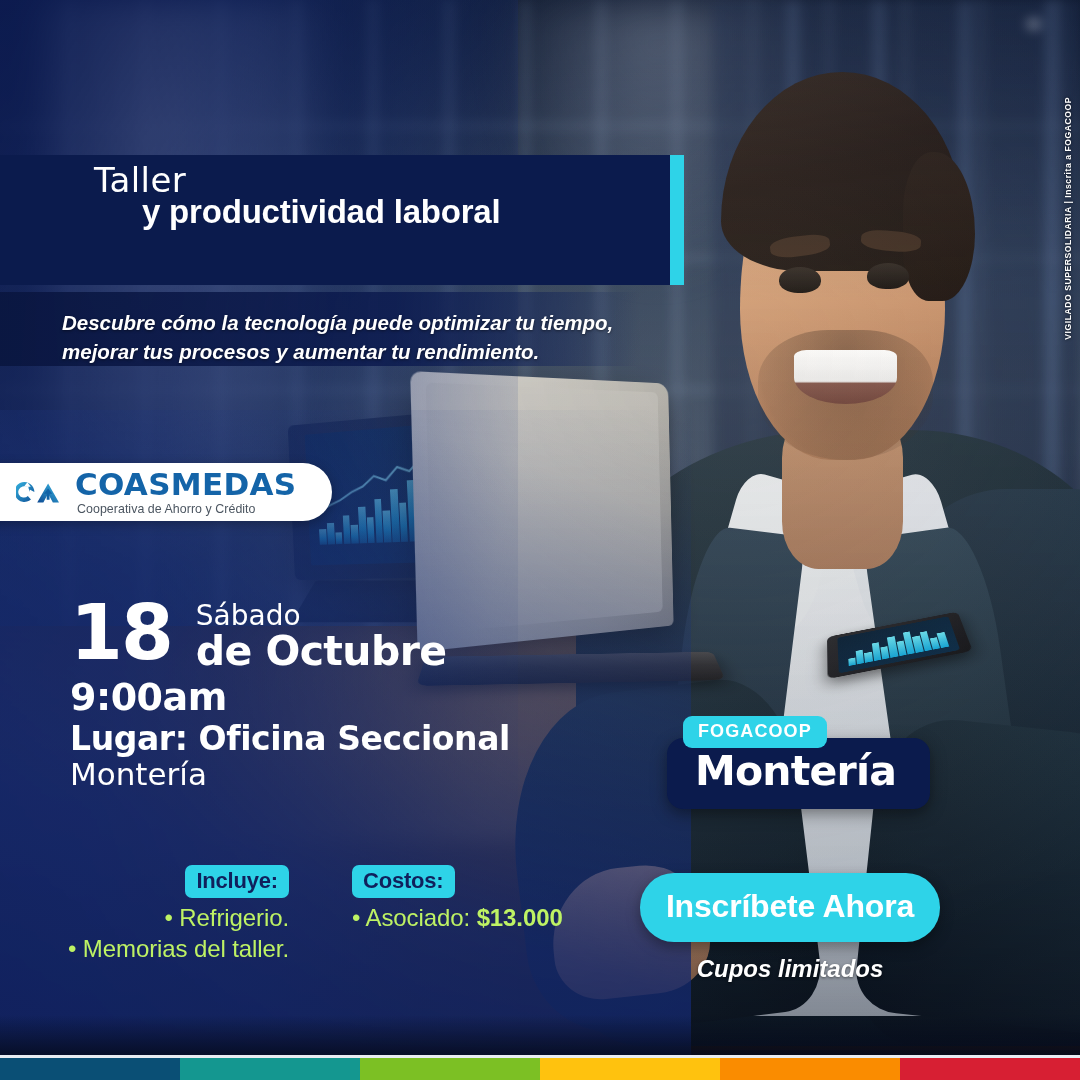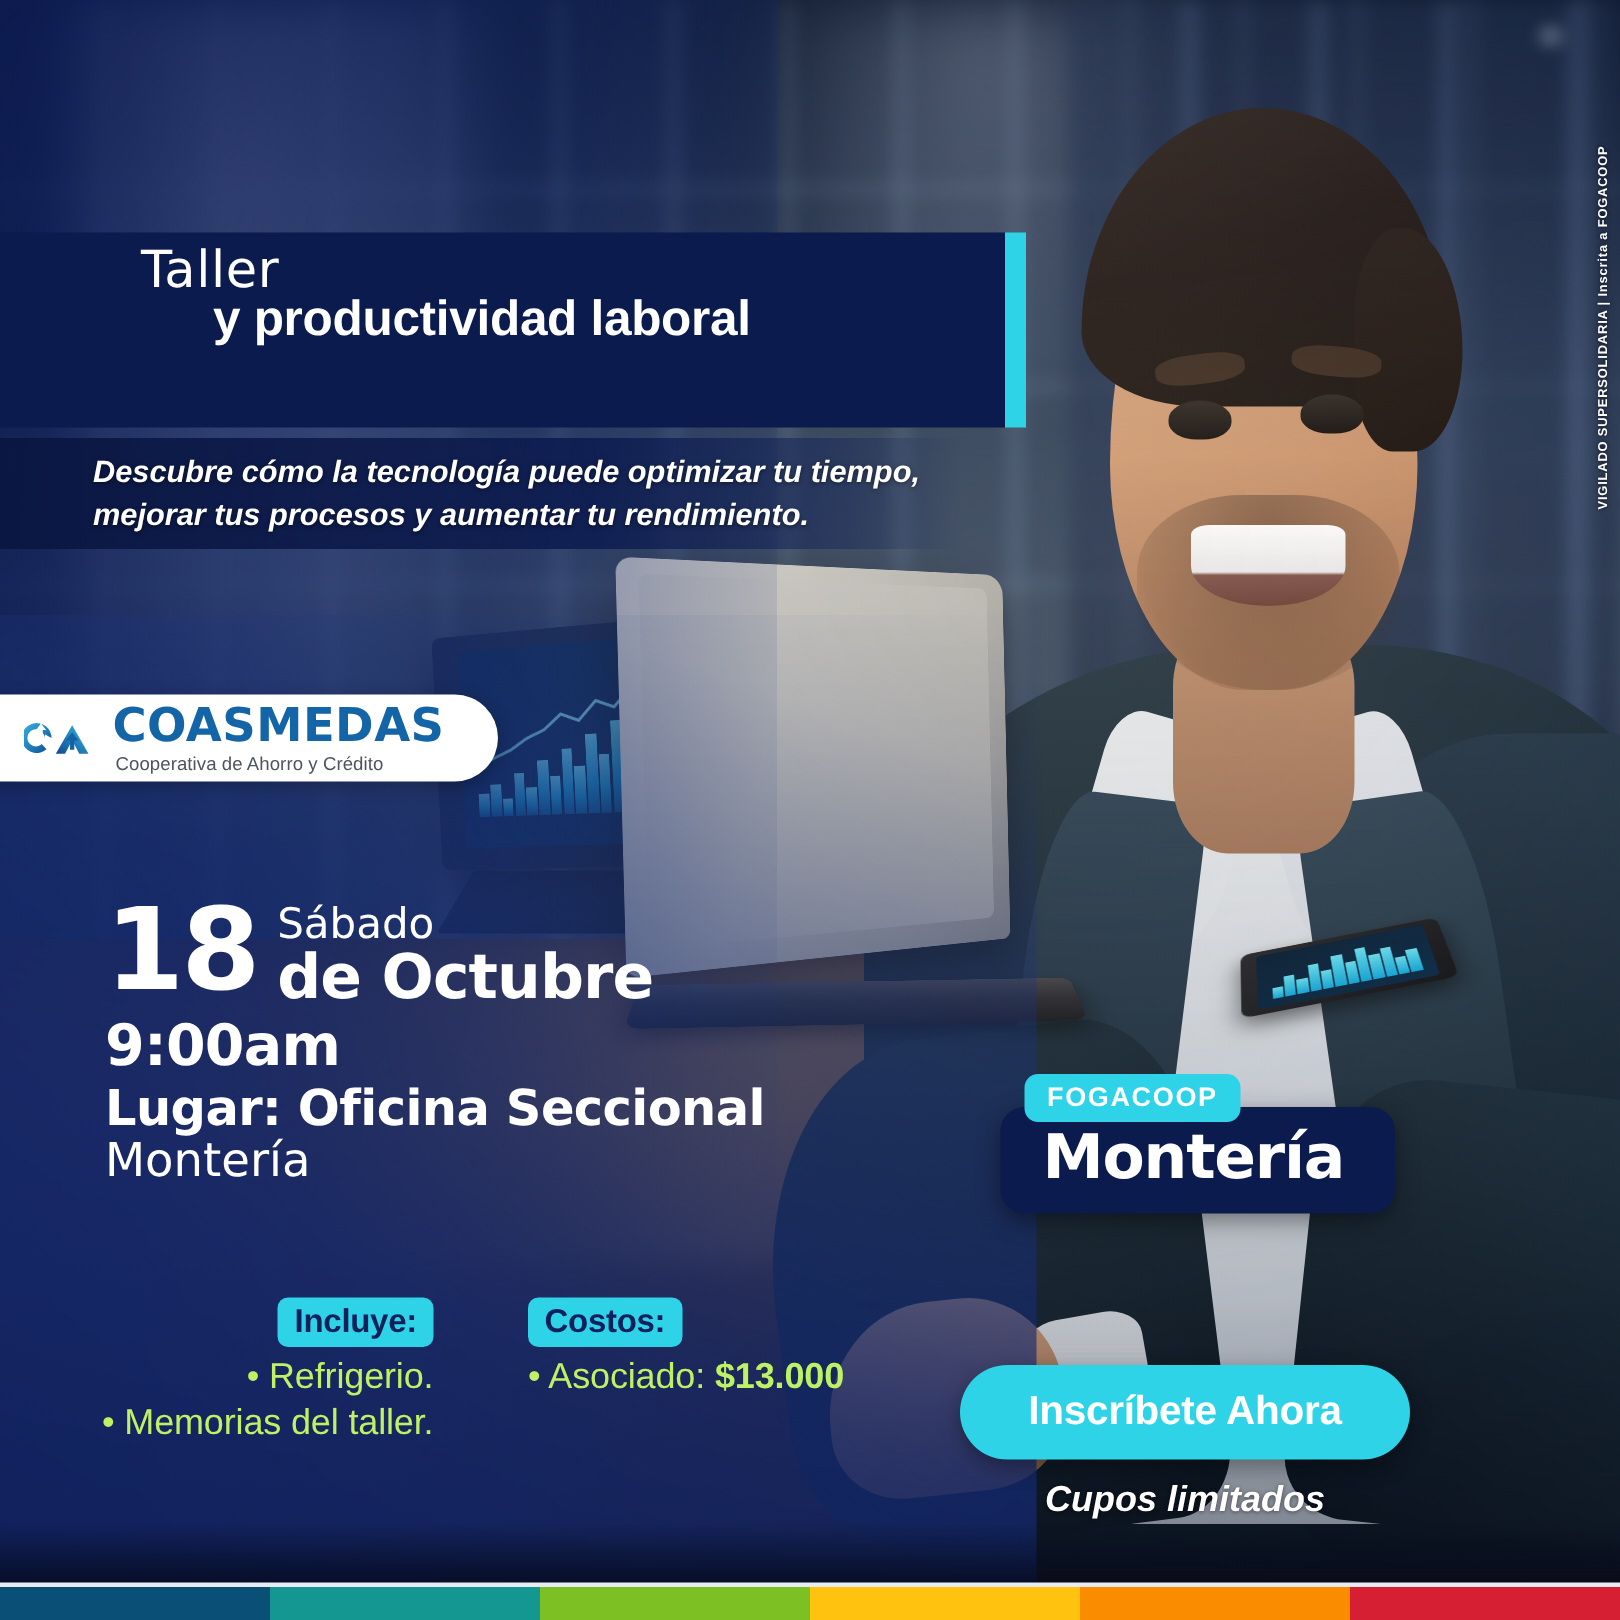--- a/index.html
+++ b/index.html
@@ -321,21 +321,21 @@
   .t-sub {
     font-size: 33px; font-weight: 600; letter-spacing: -0.2px;
     margin-left: 72px; margin-top: -2px; line-height: 1.05;
     font-family: "Liberation Sans", sans-serif;
   }
 
   
   .subtitle-band {
     position: absolute; left: 0; top: 292px; width: 640px; height: 74px;
     background: linear-gradient(90deg, rgba(10,22,64,0.93) 0%, rgba(13,28,80,0.88) 62%, rgba(16,33,88,0.42) 88%, rgba(16,33,88,0.0) 100%);
-    display: flex; align-items: center;
+    display: flex; align-items: flex-end;
   }
   .subtitle-text {
     color: #ffffff; font-style: italic; font-weight: 700;
     font-size: 20.5px; line-height: 1.42; padding-left: 62px;
     text-shadow: 0 1px 3px rgba(0,0,0,0.5);
     font-family: "Liberation Sans", sans-serif;
   }
 
   
   .logo-pill {
@@ -357,21 +357,21 @@
     letter-spacing: 0.05px; font-family: "Liberation Sans", sans-serif;
   }
 
   
   .date-block { position: absolute; left: 70px; top: 600px; color: #ffffff; }
   .date-row1 { display: flex; align-items: flex-start; }
   .d-num {
     font-size: 76px; font-weight: 700; line-height: 0.86;
     letter-spacing: -2px; font-family: "DejaVu Sans", sans-serif;
   }
-  .d-right { margin-left: 13px; padding-top: 2px; }
+  .d-right { margin-left: 24px; padding-top: 2px; }
   .d-day {
     font-size: 28px; font-weight: 400; line-height: 1.0;
     font-family: "DejaVu Sans", sans-serif;
   }
   .d-month {
     font-size: 41px; font-weight: 700; line-height: 1.0; margin-top: 1px;
     letter-spacing: -0.6px; font-family: "DejaVu Sans", sans-serif;
   }
   .d-time {
     font-size: 38px; font-weight: 700; margin-top: 6px; line-height: 1.05;
@@ -422,25 +422,24 @@
     color: #ffffff; font-size: 41px; font-weight: 700;
     letter-spacing: -0.8px; line-height: 1;
     font-family: "DejaVu Sans", sans-serif;
   }
 
   
   .cta-wrap { position: absolute; left: 640px; top: 873px; width: 300px; text-align: center; }
   .cta-btn {
     display: block; width: 100%; border: none; cursor: pointer;
     background: #2ed3e8; color: #ffffff;
-    font-size: 27px; font-weight: 700; letter-spacing: -0.2px;
+    font-size: 32px; font-weight: 700; letter-spacing: -0.2px;
     padding: 15px 0 17px 0; border-radius: 34px;
     box-shadow: 0 5px 14px rgba(0,0,0,0.35);
     font-family: "Liberation Sans", sans-serif;
-    margin-top: 37px;
   }
   .cta-note {
     color: #ffffff; font-style: italic; font-weight: 700;
     font-size: 24px; margin-top: 13px;
     text-shadow: 0 1px 3px rgba(0,0,0,0.5);
     font-family: "Liberation Sans", sans-serif;
   }
 
   
   .legal {

